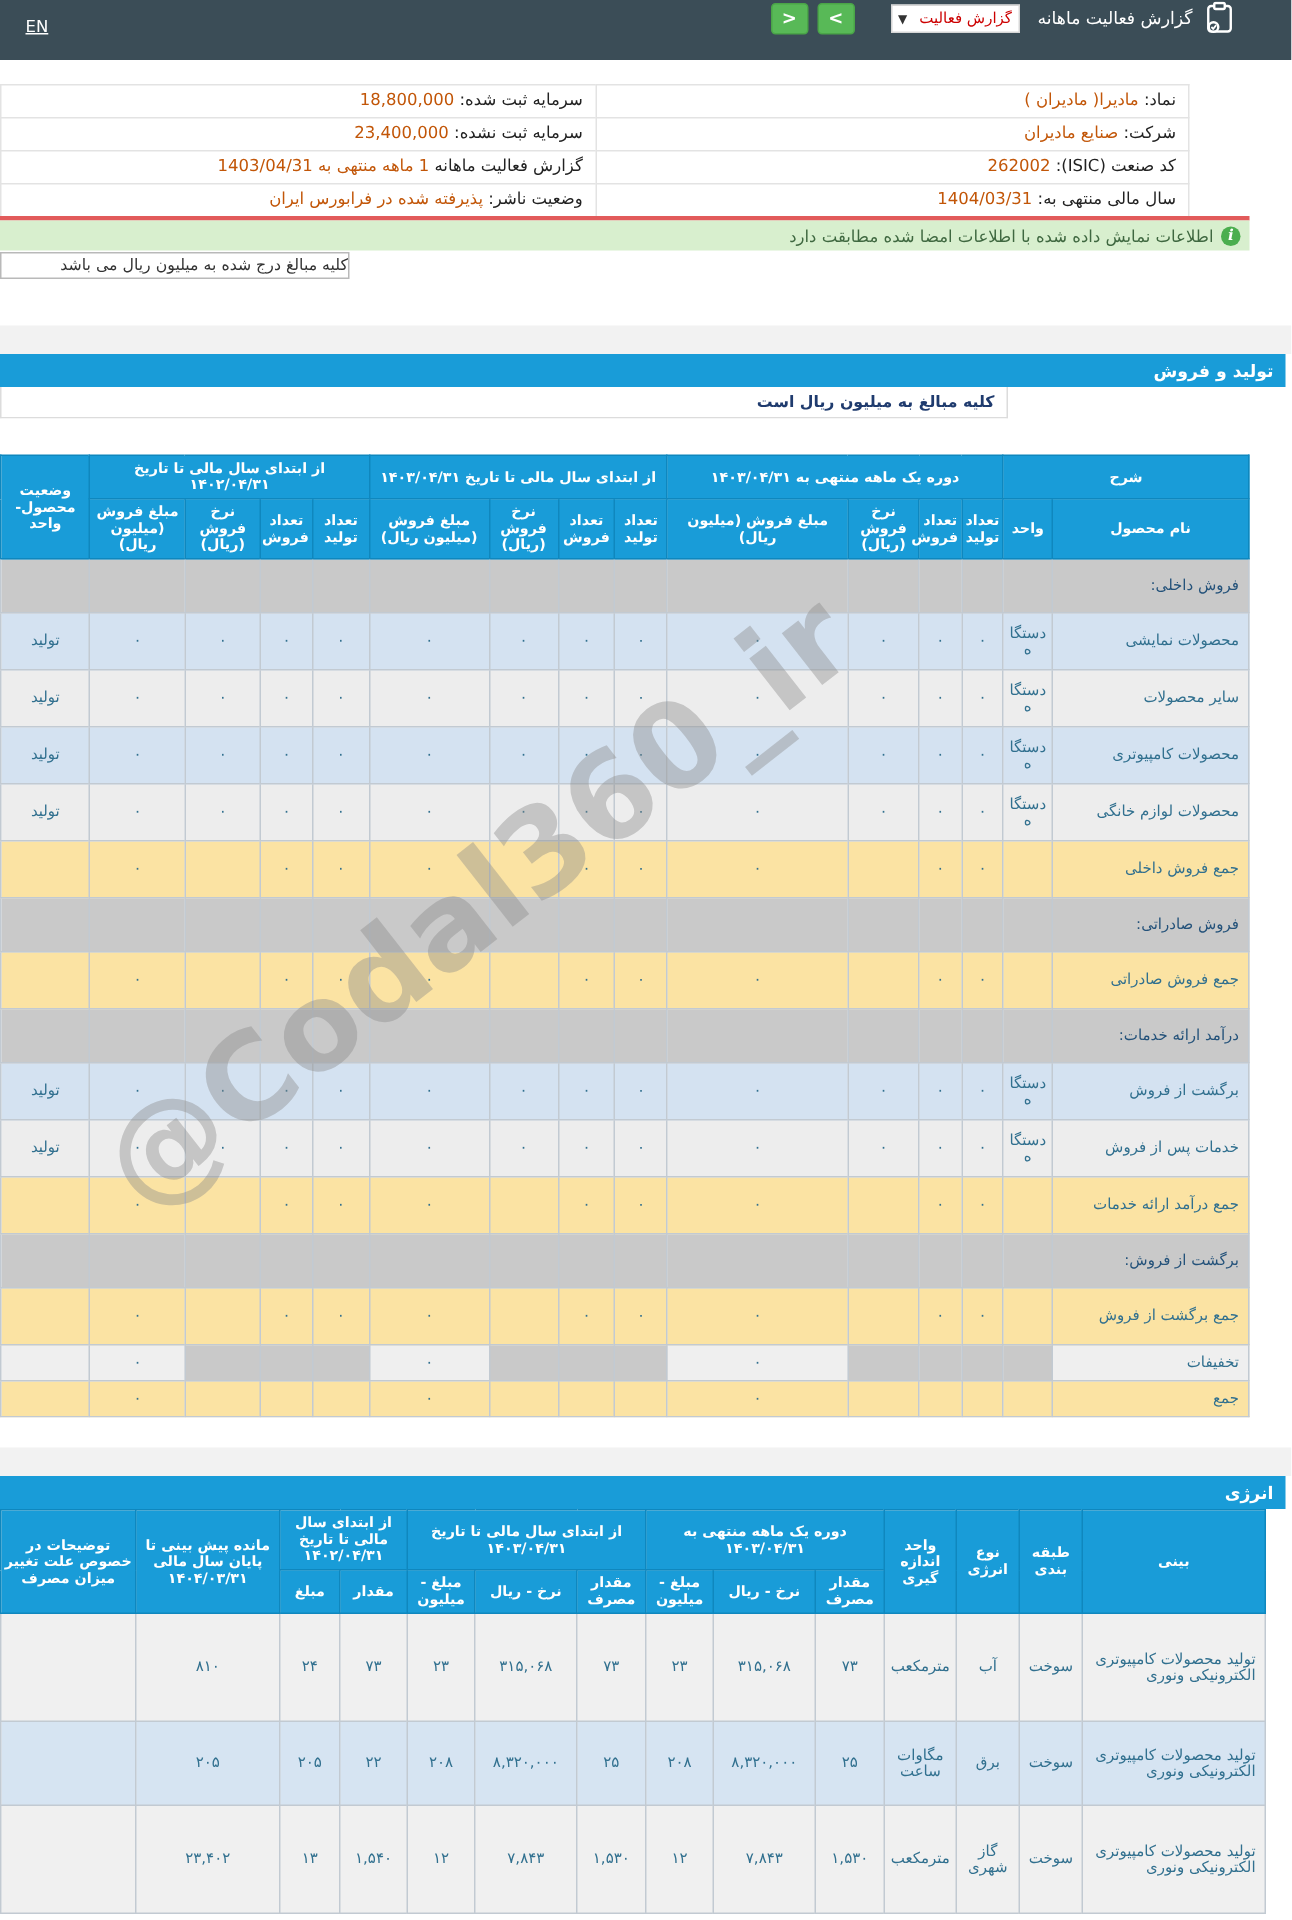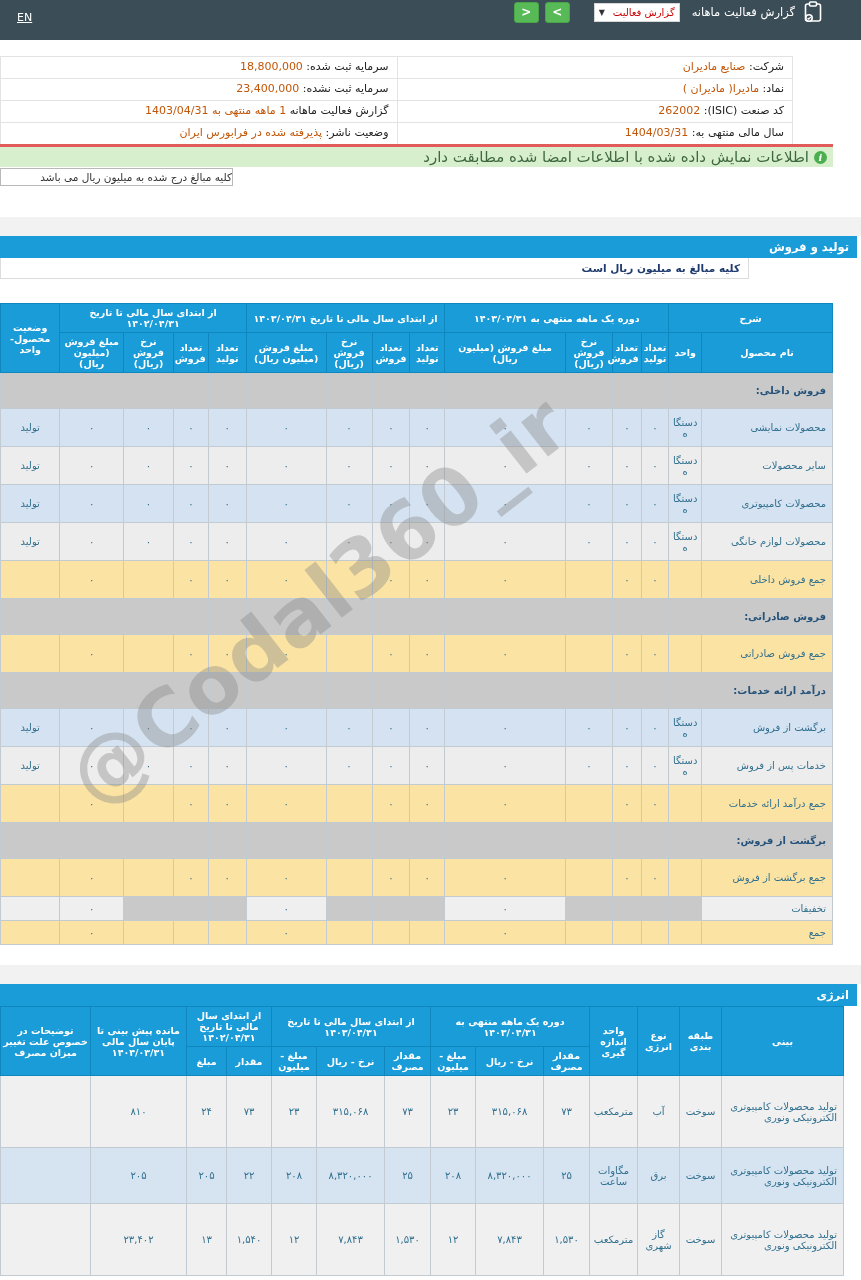--- a/index.html
+++ b/index.html
@@ -23,42 +23,42 @@
   .info-grid { display:flex; }
   .info-col { flex:1; }
   .info-row { border:1px solid #E3E3E3; border-bottom:none; height:22px; line-height:20px;
     padding:0 8px; white-space:nowrap; overflow:hidden; }
   .info-col-left .info-row { border-right:none; }
   .info-row .lbl { color:#222; }
   .info-row .val { color:#C25608; }
   .red-line { height:3px; background:#E25B5B; width:833px; margin:0 28px 0 0; }
   .notice { direction:rtl; width:833px; margin-right:28px; background:#D8EFCE; height:20px;
     display:flex; align-items:center; padding:0 6px; }
-  .notice .txt { color:#3F6840; font-size:15px; margin-right:5px; }
+  .notice .txt { color:#3F6840; font-size:11px; margin-right:5px; }
   .i-icon { width:13px; height:13px; border-radius:50%; background:#4BAE4F; color:#fff;
     font-size:10px; font-weight:bold; text-align:center; line-height:13px;
     font-family:"DejaVu Serif",serif; font-style:italic; }
   .amounts-box { direction:rtl; width:233px; height:18px; margin:1px 583px 0 0;
     border:1px solid #B9B9B9; background:#fff; text-align:right; line-height:16px;
     font-size:10.5px; color:#333; }
   .strip { background:#F2F2F2; height:19px; width:861px; }
   .gap-w { background:#fff; }
   .section-bar { width:857px; margin-right:28px; background:#199CD8; color:#fff;
     font-weight:bold; font-size:11.5px; direction:rtl; padding:4px 8px; }
-  .subtitle-row { width:749px; margin-right:28px; direction:rtl; background:#fff;
+  .subtitle-row { width:672px; margin-right:28px; direction:rtl; background:#fff;
     border:1px solid #DCDCDC; border-top:none; color:#1F3B6E; font-weight:bold;
     padding:4px 8px; font-size:10.5px; }
   table { border-collapse:collapse; table-layout:fixed; width:833px; margin-right:28px;
     direction:rtl; }
   th { background:#199CD8; color:#fff; border:1px solid #0F87BE; font-weight:bold;
     font-size:9.5px; padding:3px 2px; text-align:center; }
   td { border:1px solid #C2CAD2; font-size:10px; color:#31708F; text-align:center;
     padding:3px 3px; vertical-align:middle; word-wrap:break-word; }
   td.name-cell { text-align:right; padding-right:6px; }
-  tr.group td { background:#C9C9C9; color:#24527A; font-weight:bold; height:36px; }
+  tr.group td { background:#C9C9C9; color:#24527A; font-weight:normal; height:36px; }
   tr.blue td { background:#D4E2F1; height:38px; }
   tr.gray td { background:#EDEDED; height:38px; }
   tr.sum td { background:#FBE3A3; height:38px; }
   tr.total td { background:#FBE3A3; height:24px; }
   tr.discount td { background:#C9C9C9; height:24px; }
   tr.discount td.lit { background:#EFEFEF; }
   tr.e-white td { background:#F0F0F0; height:72px; }
   tr.e-blue td { background:#D6E4F2; height:56px; }
   .footer-rows { width:820px; margin-right:28px; direction:rtl;padding-left:35px; }
   .f-row { border:1px solid #DADADA; border-bottom:none; padding:4px 8px; font-size:10.5px; }
@@ -83,22 +83,22 @@
     <span class="val">گزارش فعالیت</span>
     <span class="arr">▼</span>
   </div>
   <div class="nav-btn">&gt;</div>
   <div class="nav-btn">&lt;</div>
 </div>
 
 <div class="info-wrap">
   <div class="info-grid">
     <div class="info-col info-col-right" id="info-right">
+        <div class="info-row"><span class="lbl">نماد: </span><span class="val">مادیرا( مادیران )</span></div>
         <div class="info-row"><span class="lbl">شرکت: </span><span class="val">صنایع مادیران</span></div>
-        <div class="info-row"><span class="lbl">نماد: </span><span class="val">مادیرا( مادیران )</span></div>
         <div class="info-row"><span class="lbl">کد صنعت (ISIC): </span><span class="val">262002</span></div>
         <div class="info-row"><span class="lbl">سال مالی منتهی به: </span><span class="val">1404/03/31</span></div>
       </div>
     <div class="info-col info-col-left" id="info-left">
         <div class="info-row"><span class="lbl">سرمایه ثبت شده: </span><span class="val">18,800,000</span></div>
         <div class="info-row"><span class="lbl">سرمایه ثبت نشده: </span><span class="val">23,400,000</span></div>
         <div class="info-row"><span class="lbl">گزارش فعالیت ماهانه </span><span class="val">1 ماهه منتهی به  1403/04/31</span></div>
         <div class="info-row"><span class="lbl">وضعیت ناشر: </span><span class="val">پذیرفته شده در فرابورس ایران</span></div>
       </div>
   </div>

